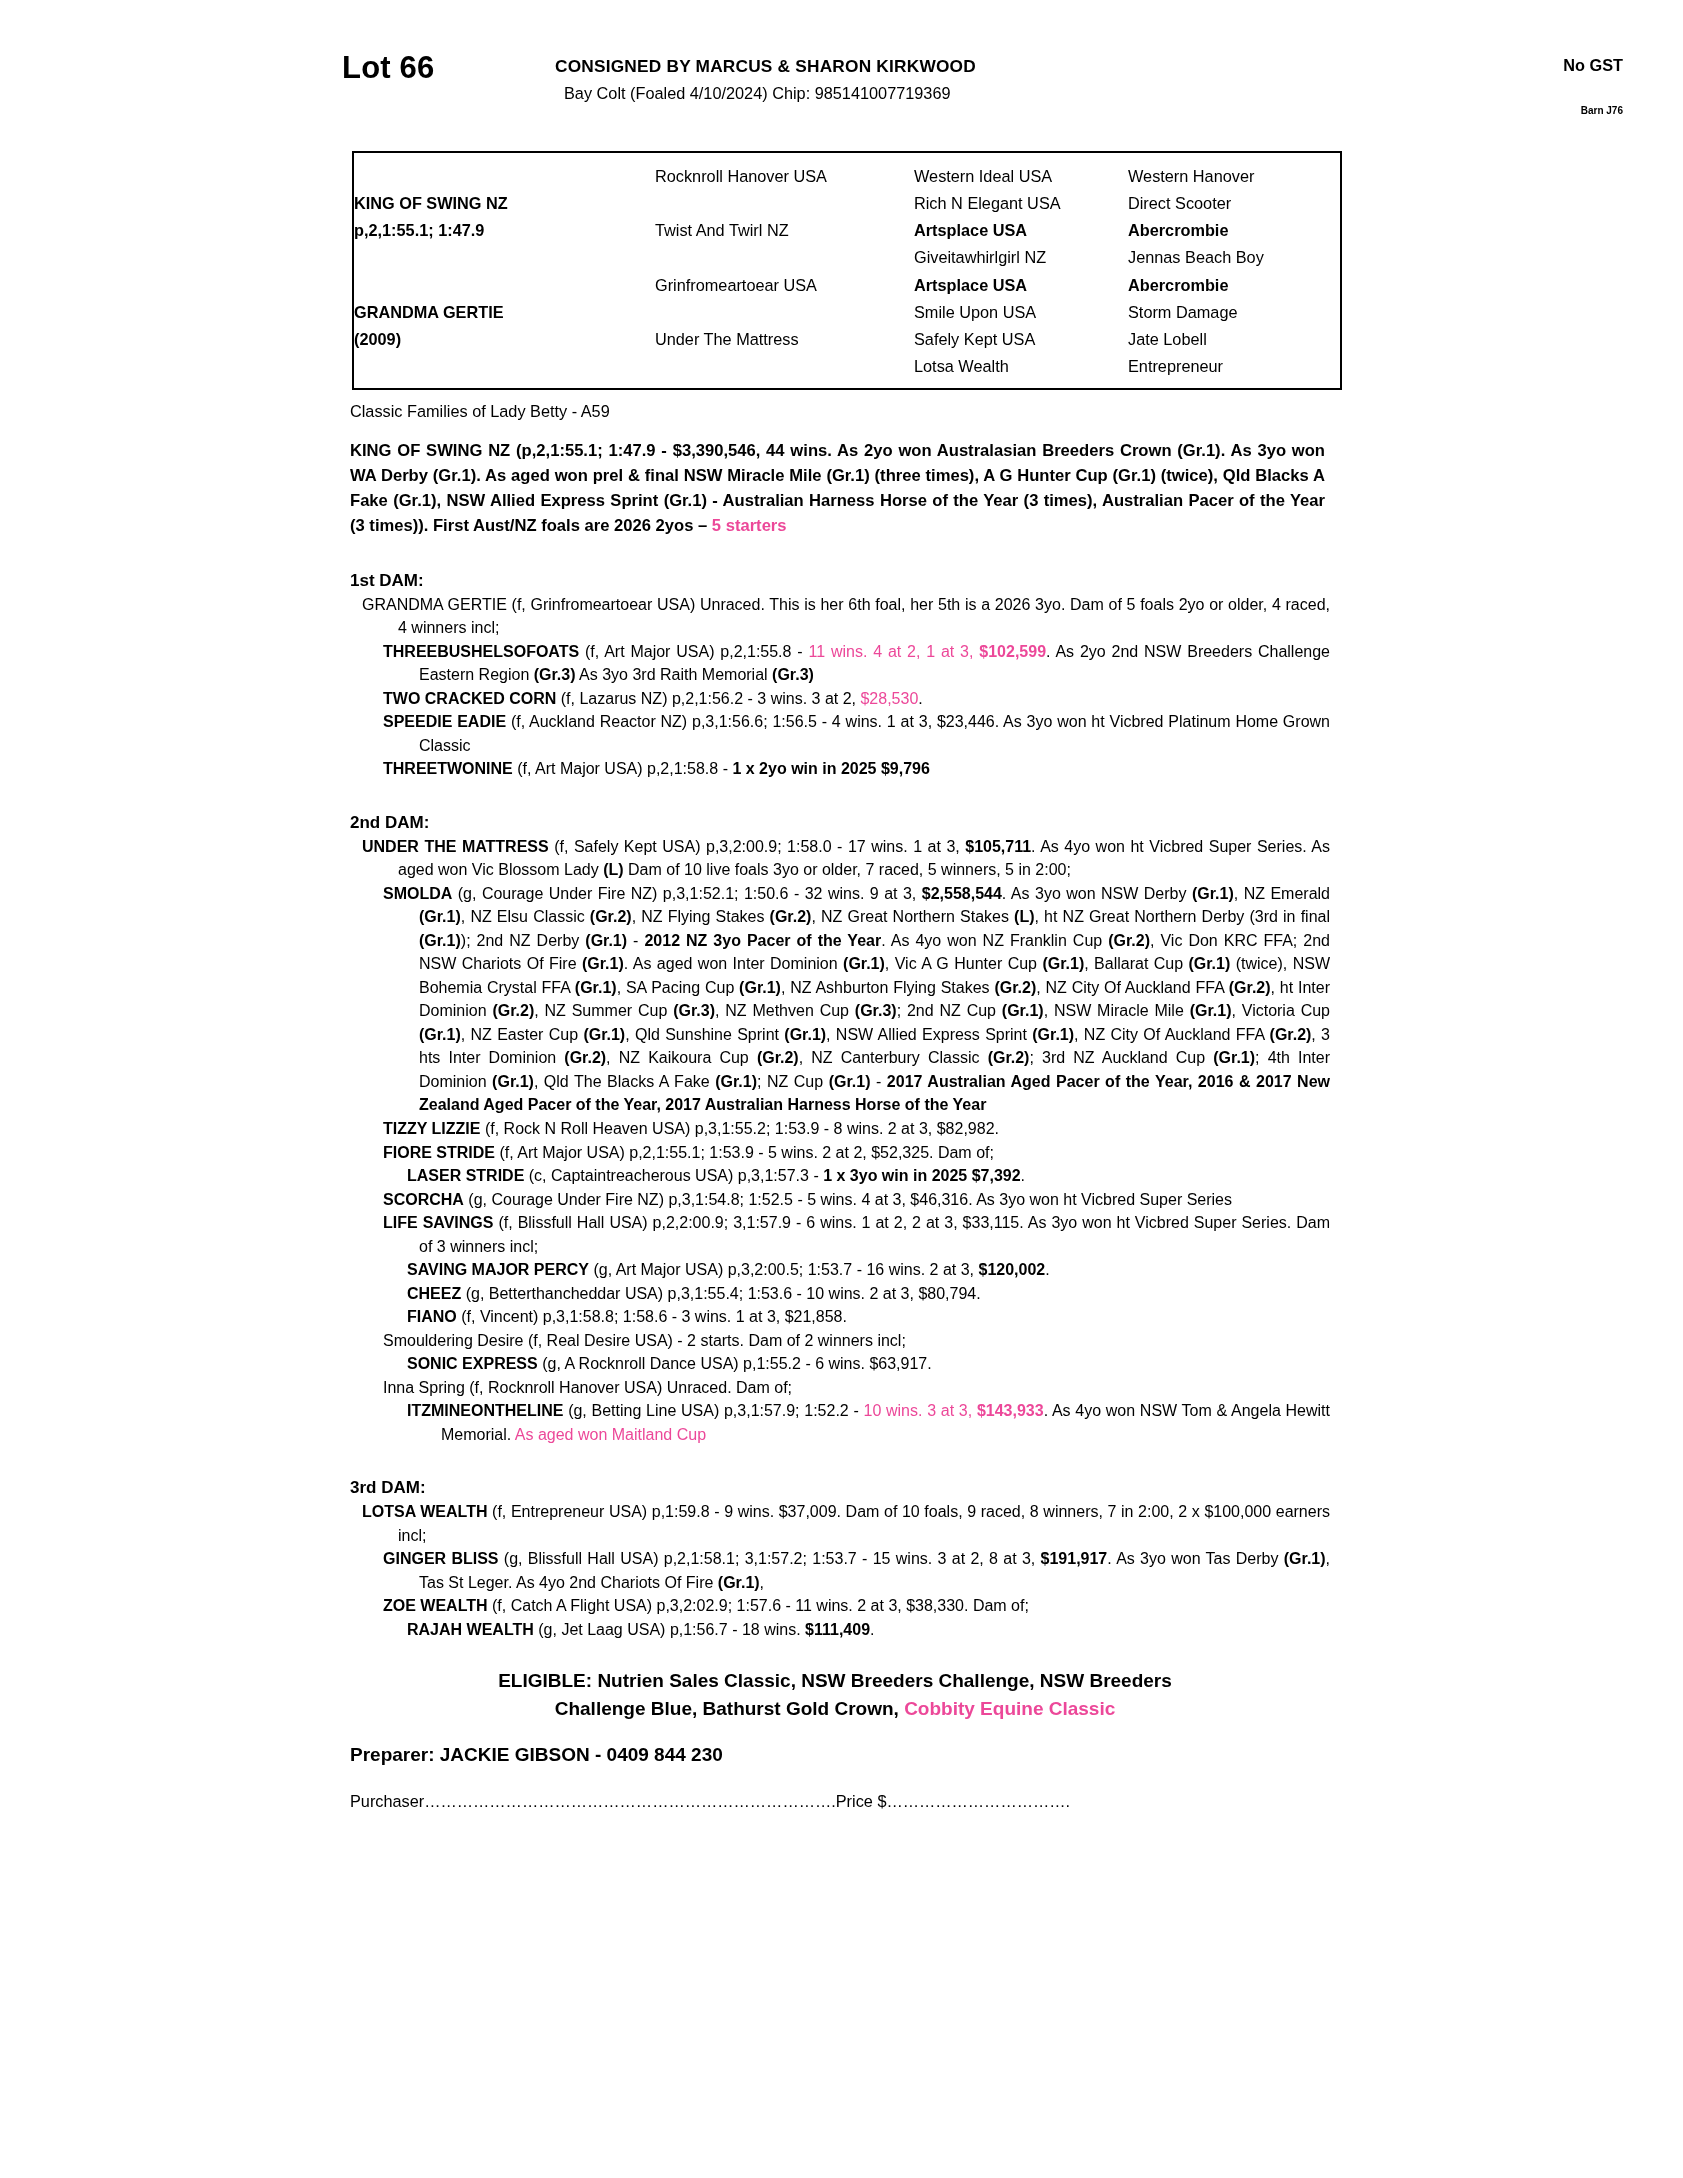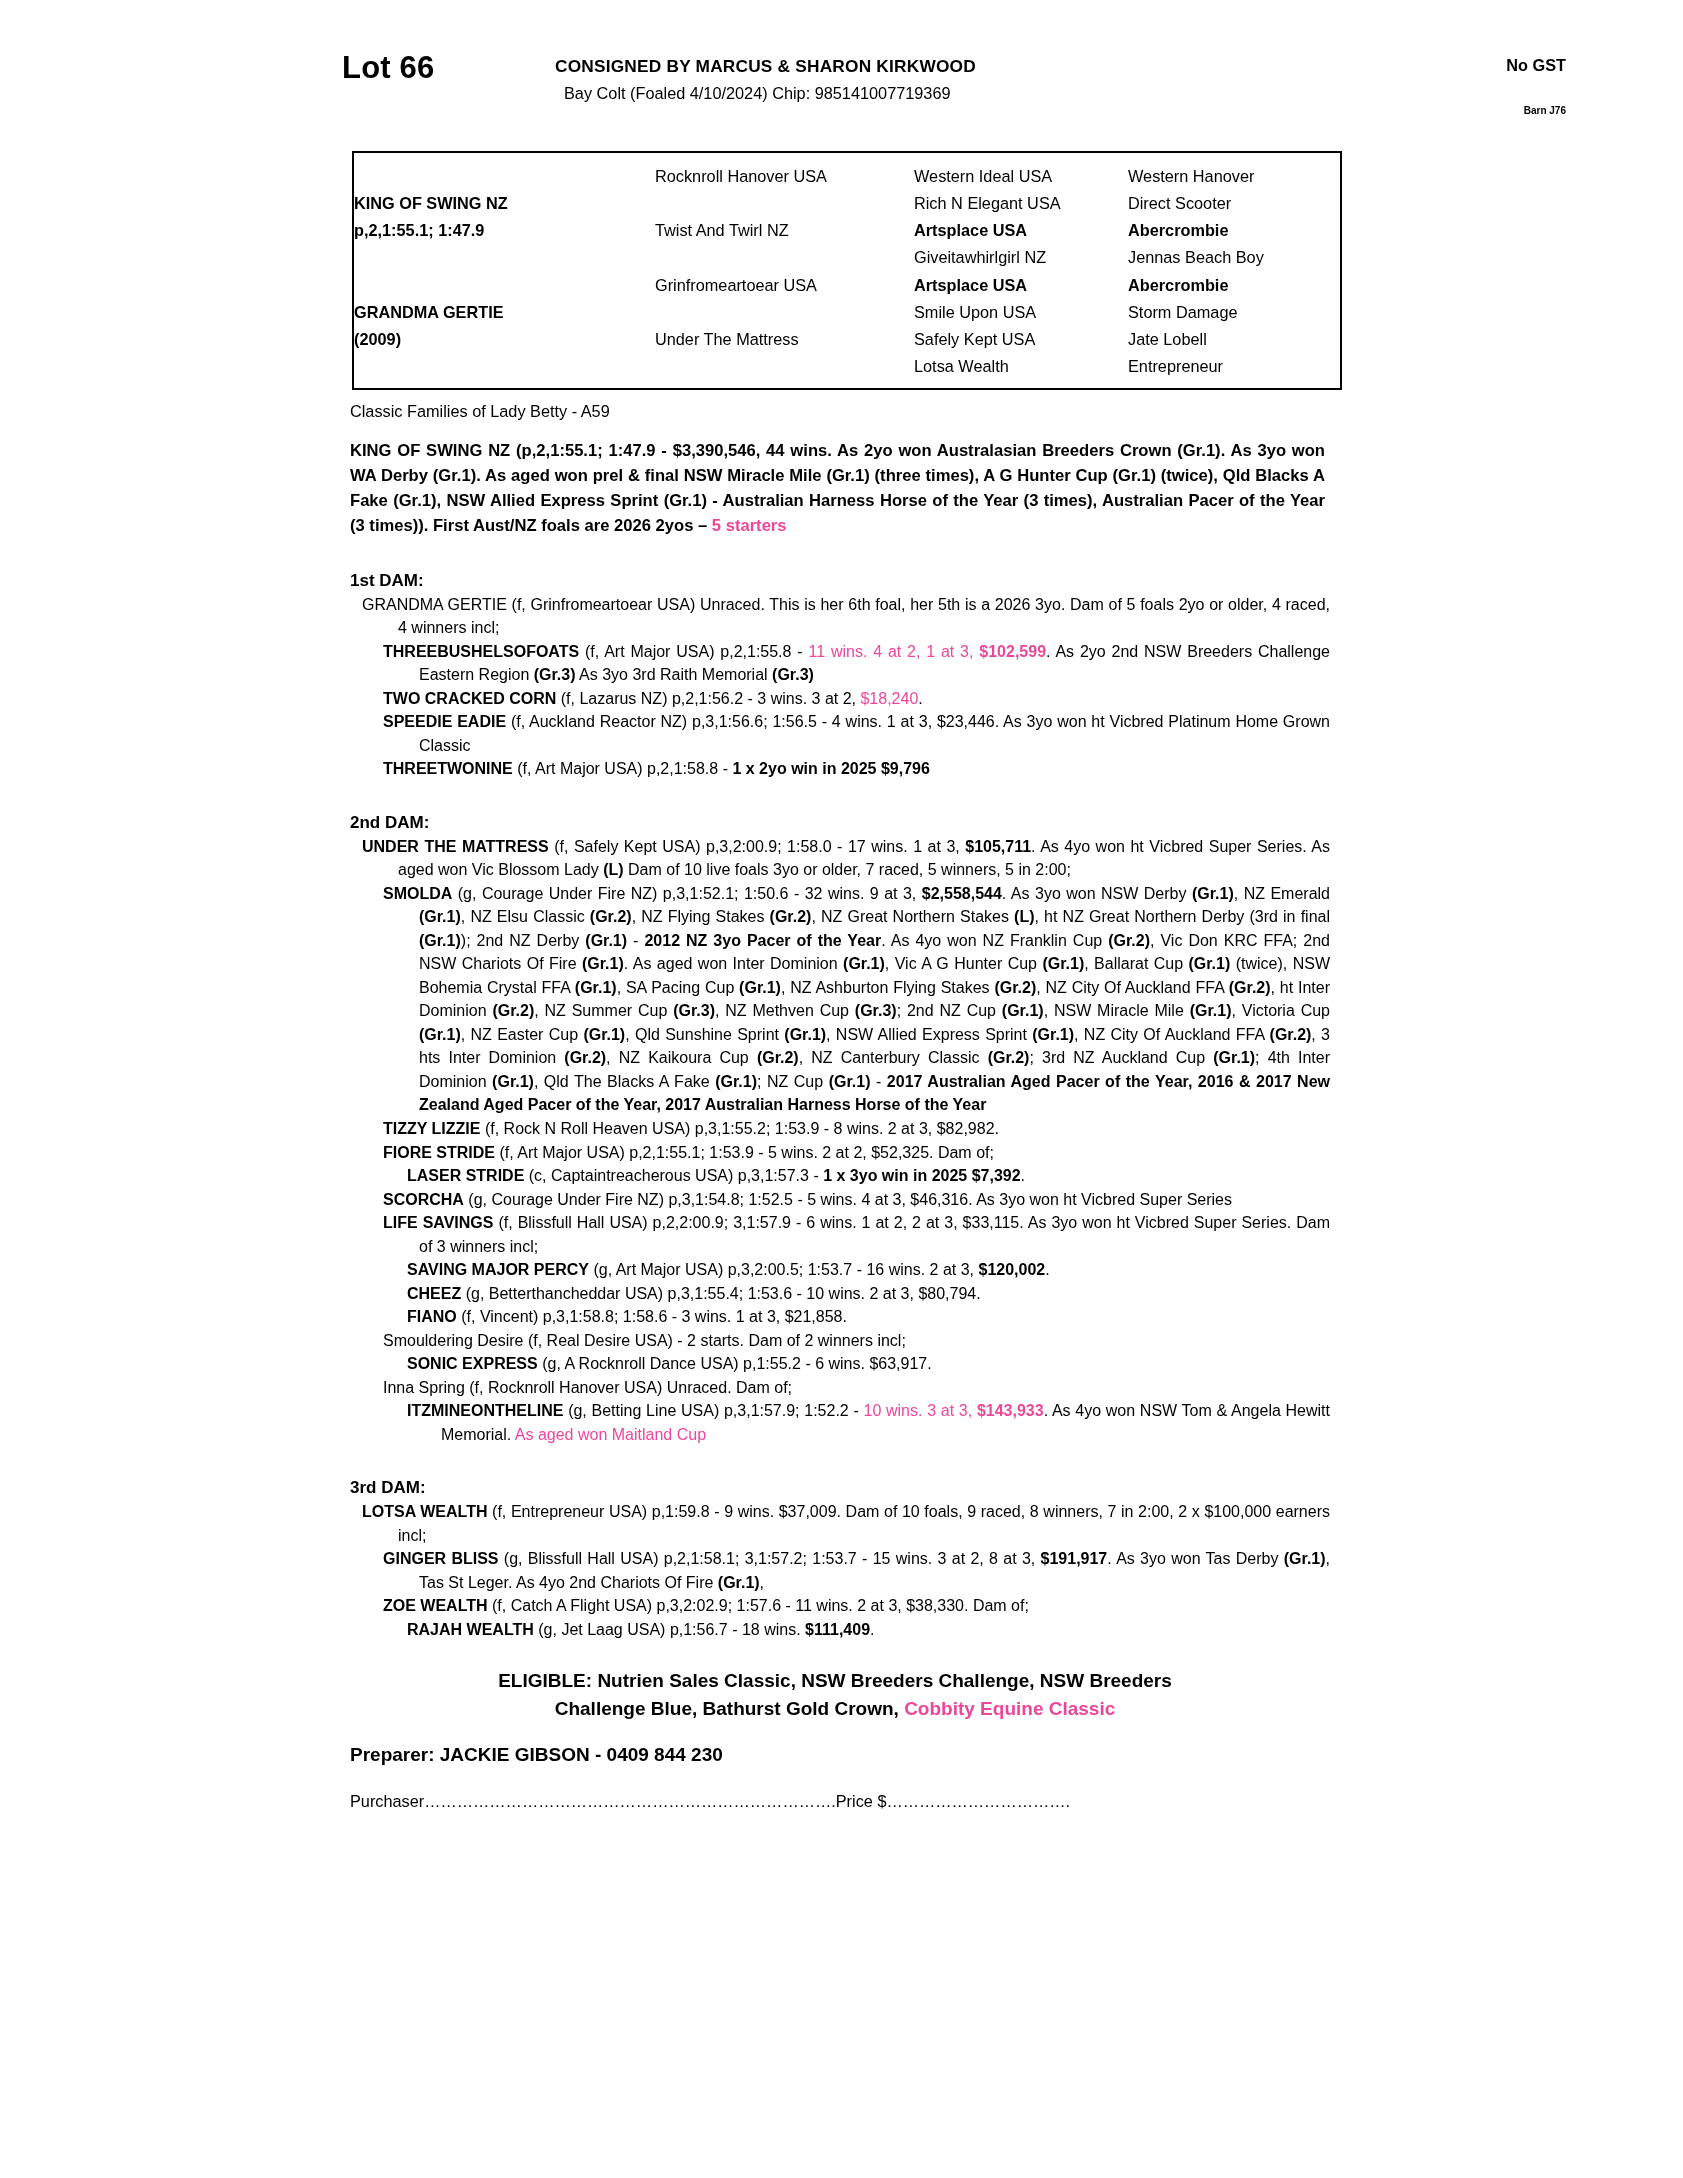--- a/index.html
+++ b/index.html
@@ -10,21 +10,21 @@
   body {
     width: 1683px;
     min-height: 2178px;
     font-family: "Liberation Sans", sans-serif;
     color: #000000;
   }
   .page {
     width: 1683px;
     min-height: 2178px;
     box-sizing: border-box;
-    padding: 44px 117px 40px 342px;
+    padding: 44px 60px 40px 342px;
     position: relative;
   }
   
   .hdr {
     position: relative;
     height: 91px;
   }
   .lot {
     position: absolute;
     left: 0;
@@ -217,21 +217,21 @@
 
   <div class="blurb">
     <span>KING OF SWING NZ (p,2,1:55.1; 1:47.9 - $3,390,546, 44 wins. As 2yo won Australasian Breeders Crown (Gr.1). As 3yo won WA Derby (Gr.1). As aged won prel &amp; final NSW Miracle Mile (Gr.1) (three times), A G Hunter Cup (Gr.1) (twice), Qld Blacks A Fake (Gr.1), NSW Allied Express Sprint (Gr.1) - Australian Harness Horse of the Year (3 times), Australian Pacer of the Year (3 times)). First Aust/NZ foals are 2026 2yos – </span><span class="red">5 starters</span>
   </div>
 
   <div id="dams-container">
       <div class="damhdr">1st DAM:</div>
       <div class="blk">
         <div class="entry hang1">GRANDMA GERTIE (f, Grinfromeartoear USA) Unraced. This is her 6th foal, her 5th is a 2026 3yo. Dam of 5 foals 2yo or older, 4 raced, 4 winners incl;</div>
         <div class="entry hang2"><b>THREEBUSHELSOFOATS</b> (f, Art Major USA) p,2,1:55.8 - <span class="red">11 wins. 4 at 2, 1 at 3, <b>$102,599</b></span>. As 2yo 2nd NSW Breeders Challenge Eastern Region <b>(Gr.3)</b> As 3yo 3rd Raith Memorial <b>(Gr.3)</b></div>
-        <div class="entry hang2"><b>TWO CRACKED CORN</b> (f, Lazarus NZ) p,2,1:56.2 - 3 wins. 3 at 2, <span class="red">$18,240</span>.</div>
+        <div class="entry hang2"><b>TWO CRACKED CORN</b> (f, Lazarus NZ) p,2,1:56.2 - 3 wins. 3 at 2, <span class="red">$28,530</span>.</div>
         <div class="entry hang2"><b>SPEEDIE EADIE</b> (f, Auckland Reactor NZ) p,3,1:56.6; 1:56.5 - 4 wins. 1 at 3, $23,446. As 3yo won ht Vicbred Platinum Home Grown Classic</div>
         <div class="entry hang2"><b>THREETWONINE</b> (f, Art Major USA) p,2,1:58.8 - <b>1 x 2yo win in 2025 $9,796</b></div>
       </div>
       <div class="damhdr">2nd DAM:</div>
       <div class="blk">
         <div class="entry hang1"><b>UNDER THE MATTRESS</b> (f, Safely Kept USA) p,3,2:00.9; 1:58.0 - 17 wins. 1 at 3, <b>$105,711</b>. As 4yo won ht Vicbred Super Series. As aged won Vic Blossom Lady <b>(L)</b> Dam of 10 live foals 3yo or older, 7 raced, 5 winners, 5 in 2:00;</div>
         <div class="entry hang2"><b>SMOLDA</b> (g, Courage Under Fire NZ) p,3,1:52.1; 1:50.6 - 32 wins. 9 at 3, <b>$2,558,544</b>. As 3yo won NSW Derby <b>(Gr.1)</b>, NZ Emerald <b>(Gr.1)</b>, NZ Elsu Classic <b>(Gr.2)</b>, NZ Flying Stakes <b>(Gr.2)</b>, NZ Great Northern Stakes <b>(L)</b>, ht NZ Great Northern Derby (3rd in final <b>(Gr.1)</b>); 2nd NZ Derby <b>(Gr.1)</b> - <b>2012 NZ 3yo Pacer of the Year</b>. As 4yo won NZ Franklin Cup <b>(Gr.2)</b>, Vic Don KRC FFA; 2nd NSW Chariots Of Fire <b>(Gr.1)</b>. As aged won Inter Dominion <b>(Gr.1)</b>, Vic A G Hunter Cup <b>(Gr.1)</b>, Ballarat Cup <b>(Gr.1)</b> (twice), NSW Bohemia Crystal FFA <b>(Gr.1)</b>, SA Pacing Cup <b>(Gr.1)</b>, NZ Ashburton Flying Stakes <b>(Gr.2)</b>, NZ City Of Auckland FFA <b>(Gr.2)</b>, ht Inter Dominion <b>(Gr.2)</b>, NZ Summer Cup <b>(Gr.3)</b>, NZ Methven Cup <b>(Gr.3)</b>; 2nd NZ Cup <b>(Gr.1)</b>, NSW Miracle Mile <b>(Gr.1)</b>, Victoria Cup <b>(Gr.1)</b>, NZ Easter Cup <b>(Gr.1)</b>, Qld Sunshine Sprint <b>(Gr.1)</b>, NSW Allied Express Sprint <b>(Gr.1)</b>, NZ City Of Auckland FFA <b>(Gr.2)</b>, 3 hts Inter Dominion <b>(Gr.2)</b>, NZ Kaikoura Cup <b>(Gr.2)</b>, NZ Canterbury Classic <b>(Gr.2)</b>; 3rd NZ Auckland Cup <b>(Gr.1)</b>; 4th Inter Dominion <b>(Gr.1)</b>, Qld The Blacks A Fake <b>(Gr.1)</b>; NZ Cup <b>(Gr.1)</b> - <b>2017 Australian Aged Pacer of the Year, 2016 &amp; 2017 New Zealand Aged Pacer of the Year, 2017 Australian Harness Horse of the Year</b></div>
         <div class="entry hang2"><b>TIZZY LIZZIE</b> (f, Rock N Roll Heaven USA) p,3,1:55.2; 1:53.9 - 8 wins. 2 at 3, $82,982.</div>
         <div class="entry hang2"><b>FIORE STRIDE</b> (f, Art Major USA) p,2,1:55.1; 1:53.9 - 5 wins. 2 at 2, $52,325. Dam of;</div>
         <div class="entry hang3"><b>LASER STRIDE</b> (c, Captaintreacherous USA) p,3,1:57.3 - <b>1 x 3yo win in 2025 $7,392</b>.</div>

